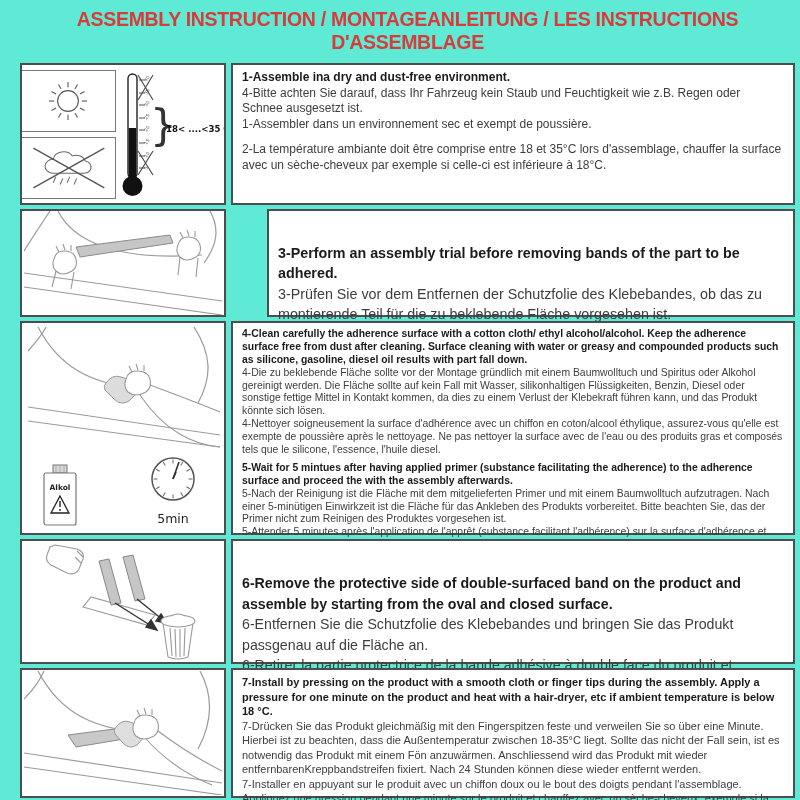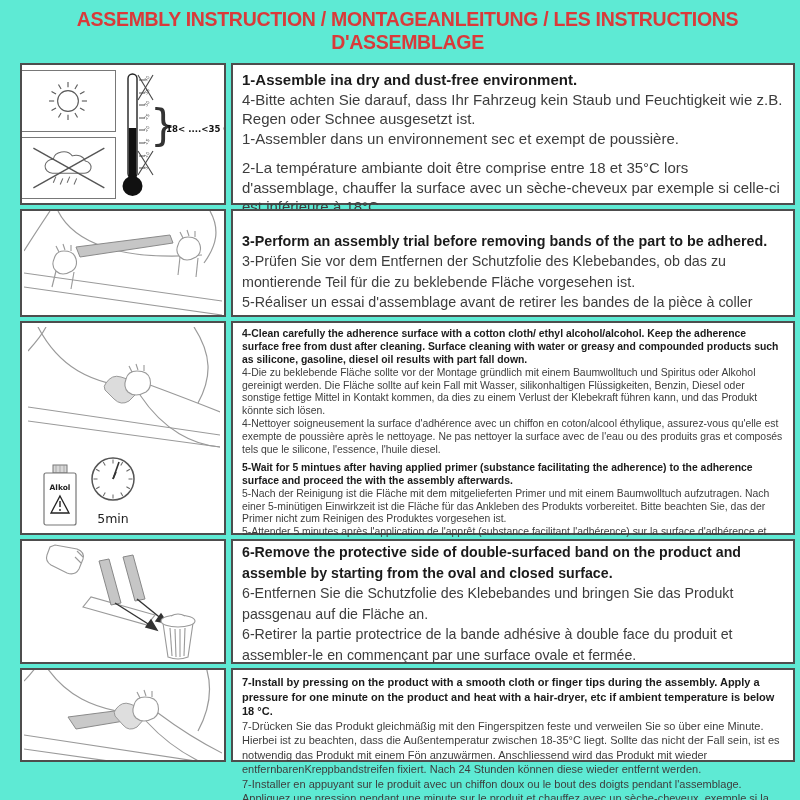--- a/index.html
+++ b/index.html
@@ -18,36 +18,36 @@
   .row { display:flex; gap:5px; }
   .cell { border:2px solid #4d4d4d; background:#fff; }
   .icon-cell { width:206px; flex:none; display:flex; align-items:center; justify-content:center; overflow:hidden; }
   .text-cell { flex:1; padding:5px 9px; color:#3d3d3d; }
   .text-cell p { margin:0; }
   .text-cell p.b { font-weight:bold; color:#1b1b1b; }
   .r1 { height:142px; }
   .r2 { height:108px; }
   .r3 { height:214px; }
   .r4 { height:125px; }
-  .r5 { height:94px; }
-  .t1 { font-size:15px; line-height:1.3; }
-  .t2 { font-size:14.3px; line-height:1.42; padding-top:20px; }
+  .r5 { height:130px; }
+  .t1 { font-size:12px; line-height:1.3; }
+  .t2 { font-size:14.3px; line-height:1.42; padding-top:32px;margin-left:36px; }
   .t3 { font-size:10.4px; line-height:1.24; }
   .t3 p.m { margin-top:5px; }
-  .t4 { font-size:14.2px; line-height:1.45; padding-top:1px; }
+  .t4 { font-size:14.2px; line-height:1.45; padding-top:32px; }
   .t5 { font-size:11px; line-height:1.32; }
   .gap10 { height:10px; }
   
   .envwrap { display:flex; align-items:center; gap:6px; padding:4px; }
   .envboxes { display:flex; flex-direction:column; gap:5px; }
   .envbox { width:96px; height:62px; border:1.5px solid #787878; display:flex; align-items:center; justify-content:center; }
   svg.illus { display:block; }
   svg text { font-family:"DejaVu Sans","Liberation Sans",sans-serif; }
   .r3left { display:flex; flex-direction:column; justify-content:space-between; width:100%; height:100%; padding:4px 6px; }
-  .r3bottom { display:flex; align-items:flex-end; padding:0 14px 2px 10px; }
+  .r3bottom { display:flex; justify-content:space-between; align-items:flex-end; padding:0 14px 2px 10px; }
   .logo {
     position:absolute; right:6px; bottom:6px; background:#fff;
     padding:2px 0 0 12px; font-size:40px; font-weight:800;
     letter-spacing:-2.5px; line-height:1;
   }
   .logo .blk { color:#151515; }
   .logo .red { color:#d63434; }
 </style>
 </head>
 <body>

